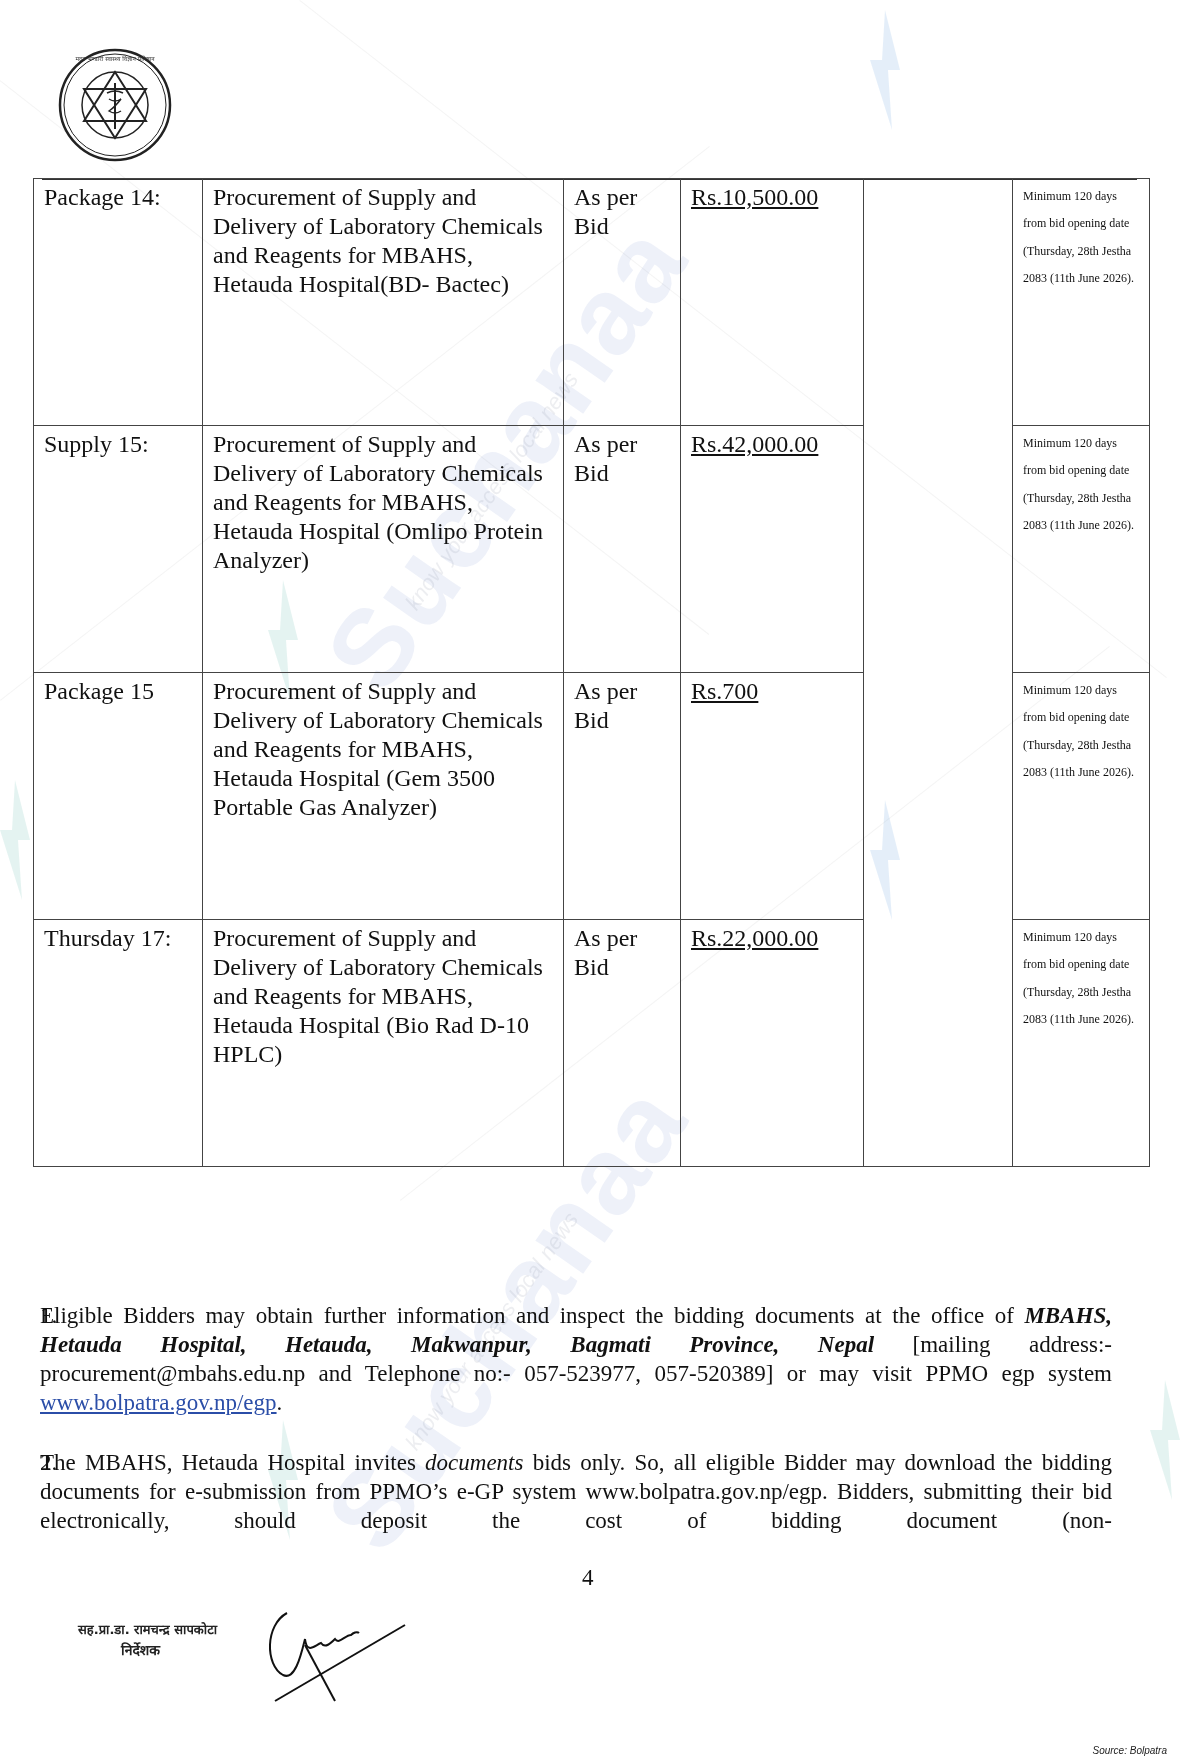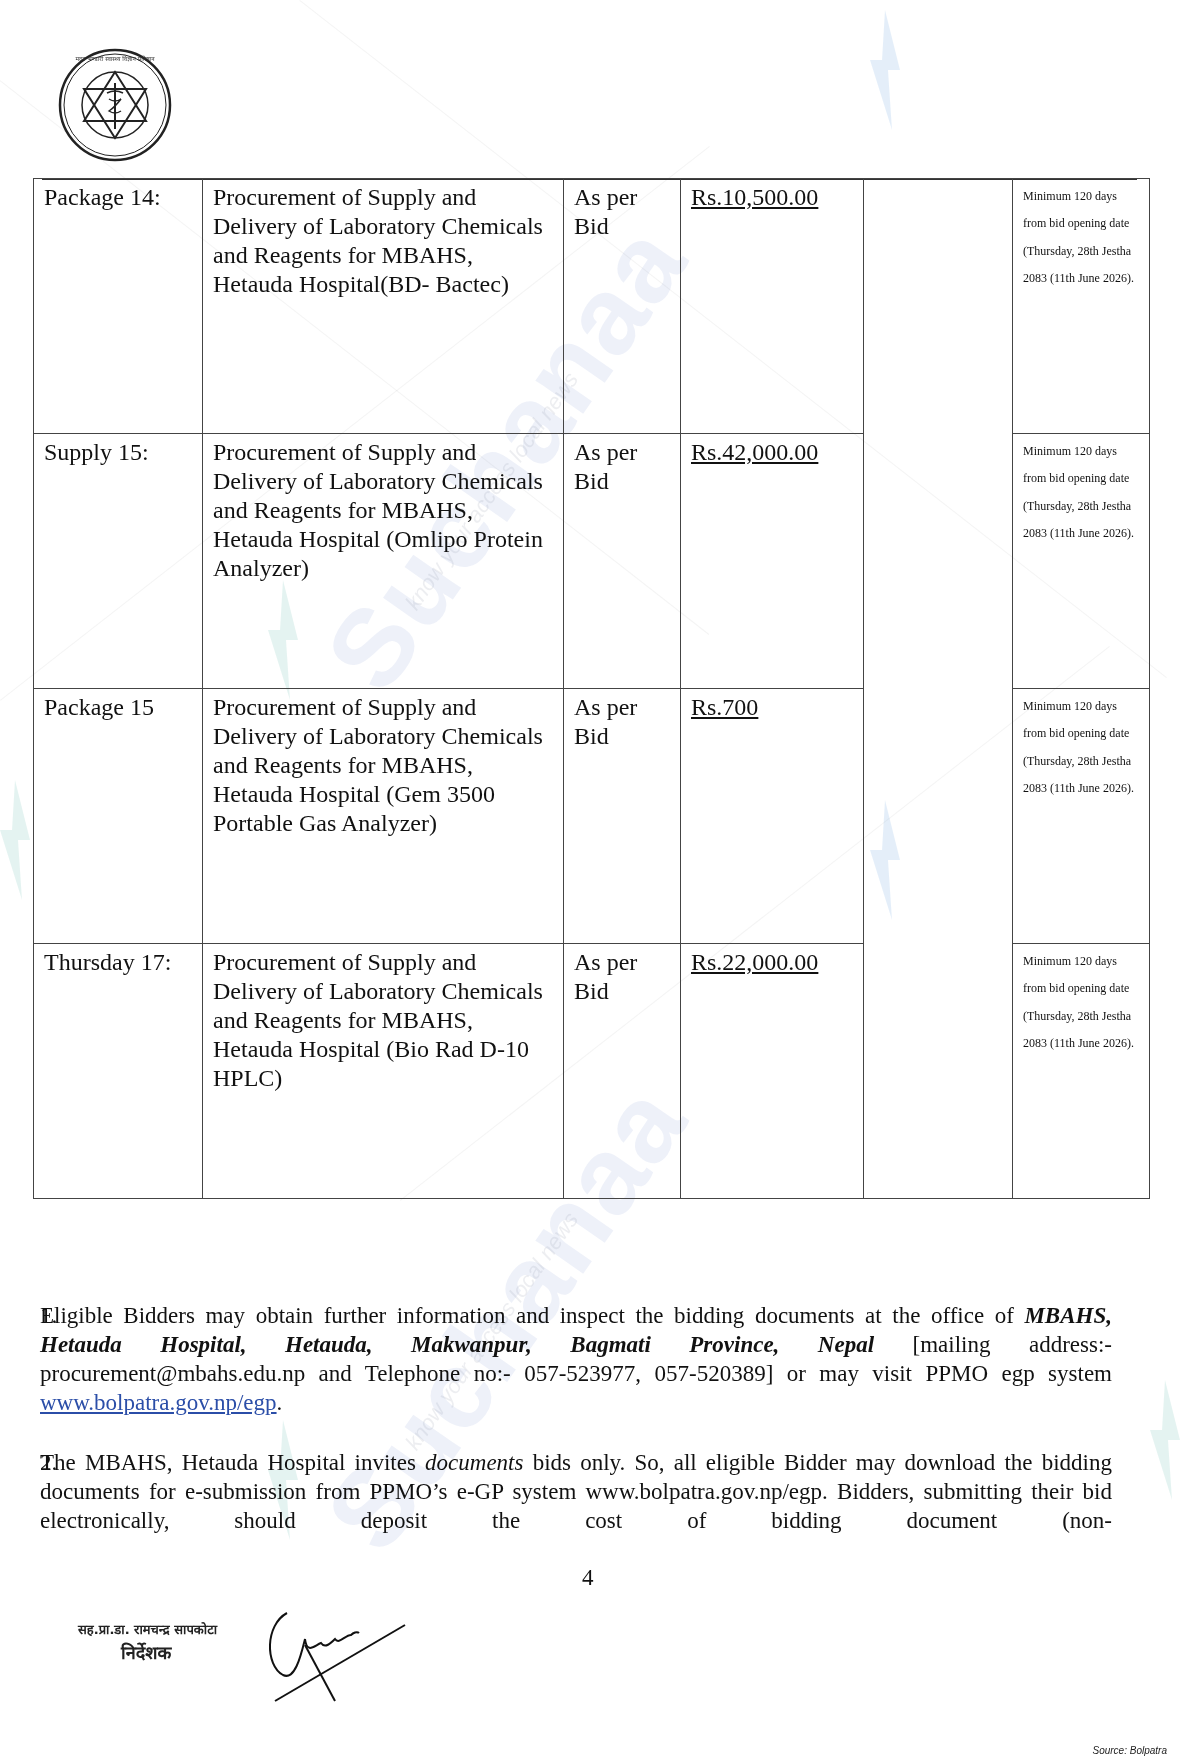--- a/index.html
+++ b/index.html
@@ -27,42 +27,42 @@
     .logo { position: absolute; left: 57px; top: 47px; width: 116px; height: 116px; }
 
     
     .tbl-wrap { position: absolute; left: 33px; top: 178px; }
     .top-rule { position: absolute; left: 42px; top: 178px; width: 1095px; height: 2px; background: #333; }
     table.pkg {
       border-collapse: collapse; table-layout: fixed;
       font-size: 24px; line-height: 29px;
     }
     table.pkg td {
-      border: 1.5px solid #444; vertical-align: top; padding: 4px 10px 8px 10px;
+      border: 1.5px solid #444; vertical-align: top; padding: 4px 10px 0 10px;
     }
     td.c-no { width: 148px; height: 242px; }
     td.c-desc { width: 340px; }
     td.c-qty { width: 96px; }
     td.c-amt { width: 162px; text-decoration: underline; }
     td.c-blank { width: 128px; }
     td.c-valid { width: 116px; font-size: 12px; line-height: 27.3px; padding: 0 8px 0 12px; }
 
     
     .para { position: absolute; left: 40px; width: 1072px; font-size: 23px; line-height: 29px; }
     .para .num { position: absolute; left: 0; top: 0; }
     .para .body { text-align: justify; text-align-last: left; }
     .para .bi { font-weight: bold; font-style: italic; }
     .para .it { font-style: italic; }
     .para a { color: #2b4ea8; text-decoration: underline; }
 
     .page-num { position: absolute; left: 582px; top: 1565px; font-size: 23px; }
 
     .signature-block { position: absolute; left: 55px; top: 1620px; }
     .sig-name { font-family: "DejaVu Sans", sans-serif; font-weight: bold; font-size: 13px; color: #222; margin-left: 23px; }
-    .sig-title { font-family: "DejaVu Sans", sans-serif; font-weight: bold; font-size: 18px; color: #222; margin-left: 66px; margin-top: 2px; }
+    .sig-title { font-family: "DejaVu Sans", sans-serif; font-weight: bold; font-size: 14px; color: #222; margin-left: 66px; margin-top: 2px; }
     .sig-mark { position: absolute; left: 265px; top: 1605px; width: 150px; height: 100px; }
 
     .source { position: absolute; right: 14px; bottom: 8px; font-family: "Liberation Sans", sans-serif; font-style: italic; font-size: 10px; color: #222; }
   </style>
 </head>
 <body>
 
 <div class="wm" style="left:0;top:0;width:1181px;height:1764px;">
   <div class="wm-line" style="left:0;top:80px;width:900px;transform:rotate(38deg);"></div>
   <div class="wm-line" style="left:300px;top:0px;width:1100px;transform:rotate(38deg);"></div>

